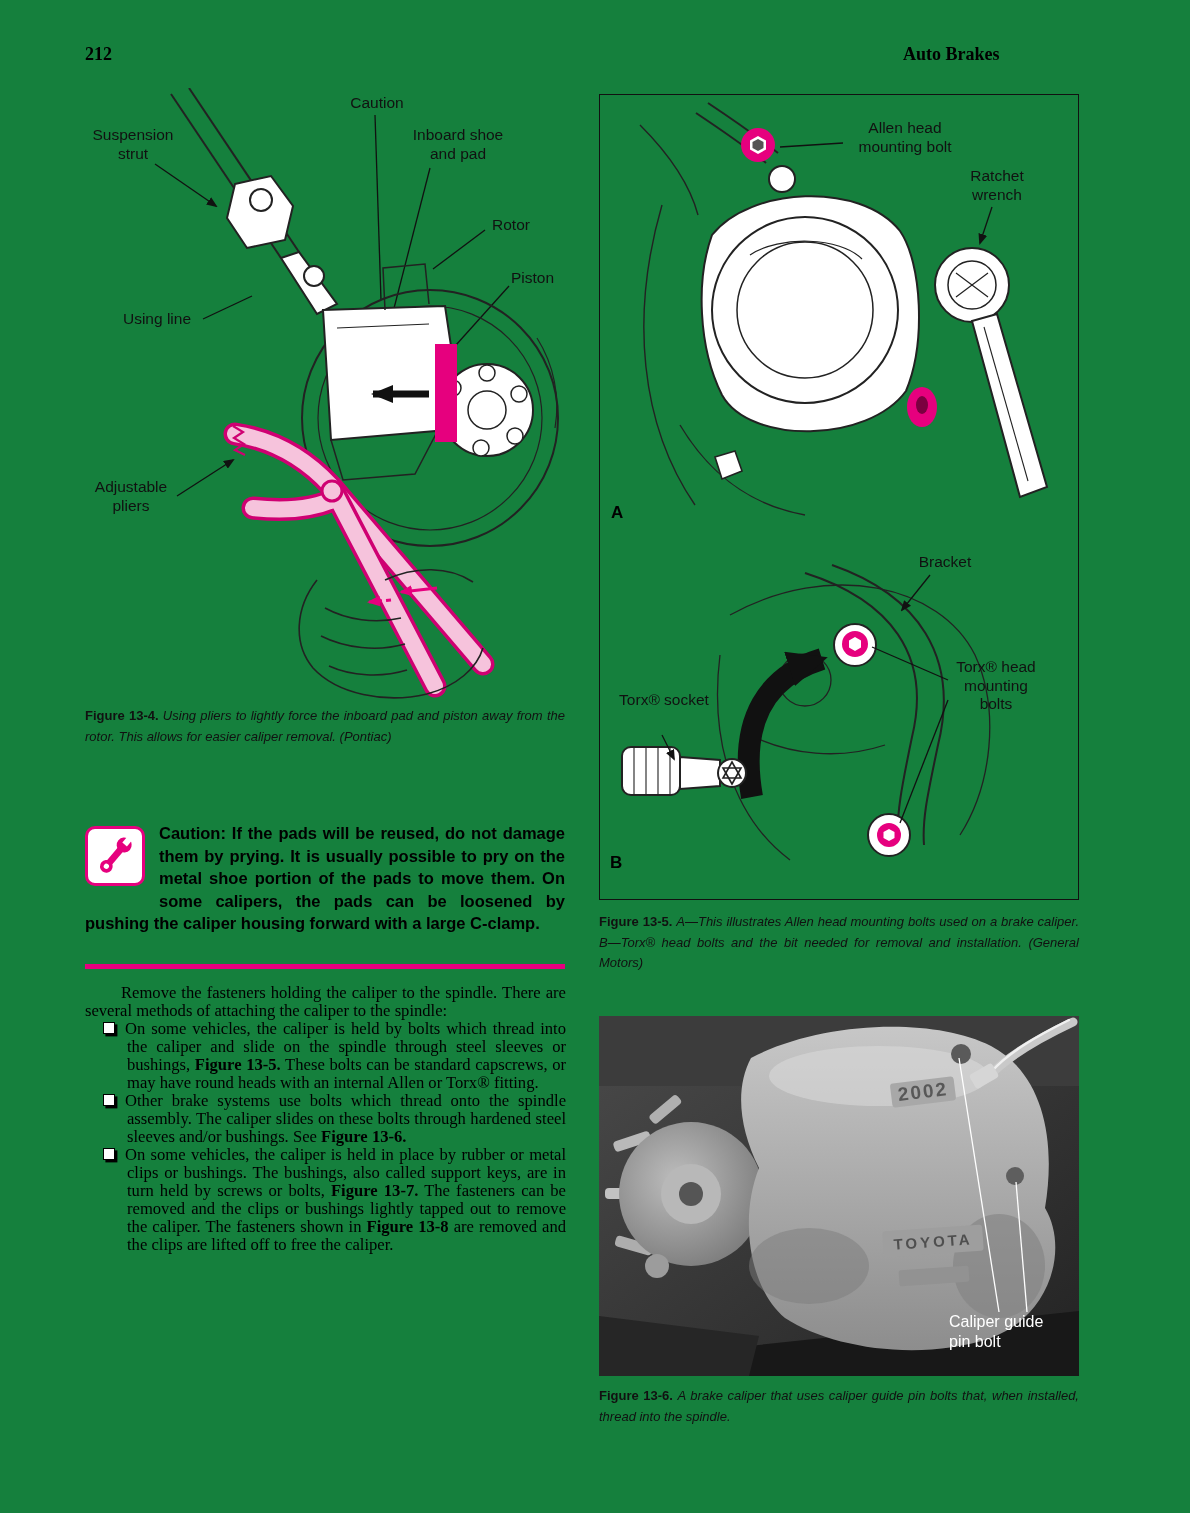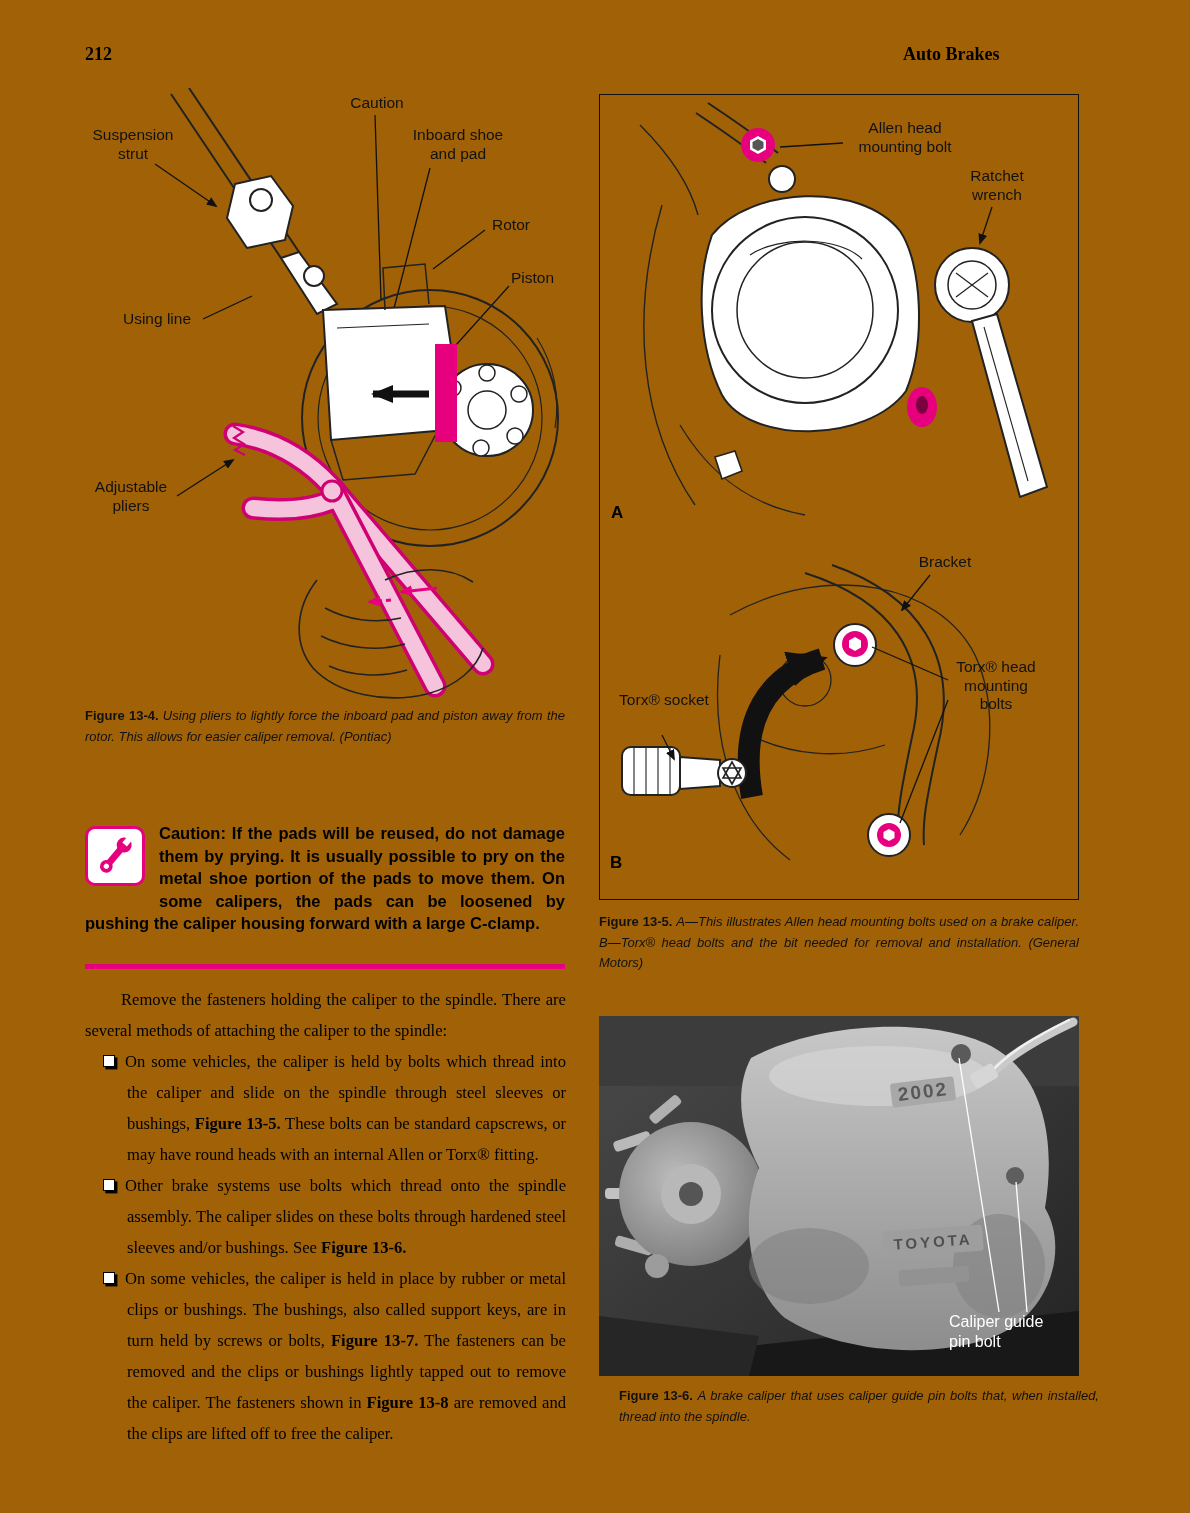--- a/index.html
+++ b/index.html
@@ -1,17 +1,17 @@
 <!DOCTYPE html>
 <html><head>
 <meta charset="utf-8">
 <style>
   html,body { margin:0; padding:0; background:#ffffff; }
   .page {
-    position:relative; width:1190px; height:1513px; background:#a16207;
+    position:relative; width:1190px; height:1513px; background:#15803d;
     font-family:"Liberation Serif", serif; color:#000; overflow:hidden;
   }
   
   .hdr { position:absolute; top:44px; font-weight:bold; font-size:18px; }
   .hdr-num { left:85px; }
   .hdr-title { left:903px; }
 
   
   .lbl {
     position:absolute; font-family:"Liberation Sans", sans-serif;
@@ -27,37 +27,37 @@
 
   
   .caption {
     position:absolute; margin:0; font-family:"Liberation Sans", sans-serif;
     font-size:13px; line-height:20.5px; text-align:justify; color:#111;
   }
   .cap-label { font-weight:bold; }
   .cap-text { font-style:italic; }
   .cap4 { left:85px; top:706px;  width:480px; }
   .cap5 { left:599px; top:912px; width:480px; }
-  .cap6 { left:619px; top:1386px; width:480px; }
+  .cap6 { left:599px; top:1386px; width:480px; }
 
   
   .caution { position:absolute; left:85px; top:822px; width:480px; }
   .caution-icon {
     float:left; width:60px; height:60px; margin:4px 14px 4px 0;
     border:3.5px solid #e6007e; border-radius:10px; background:#fff;
     display:flex; align-items:center; justify-content:center; box-sizing:border-box;
   }
   .caution-text {
     margin:0; font-family:"Liberation Sans", sans-serif; font-weight:bold;
     font-size:16.5px; line-height:22.5px; text-align:justify; color:#000;
   }
   .pink-rule { position:absolute; left:85px; top:964px; width:480px; height:5px; background:#e6007e; }
 
   
-  .body-copy { position:absolute; left:85px; top:984px; width:481px; font-size:16.6px; line-height:31px; text-align:justify; }
+  .body-copy { position:absolute; left:85px; top:984px; width:481px; font-size:16.6px; line-height:18px; text-align:justify; }
   .intro { margin:0; text-indent:36px; }
   .bullet { margin:0; padding-left:42px; text-indent:-24px; }
   .sq {
     display:inline-block; width:10px; height:10px; border:1.6px solid #000;
     box-shadow:2.4px 2.4px 0 #000; margin-right:10px; background:#fff;
   }
   .seg-b { font-weight:bold; }
 
   
   .photo-label {

